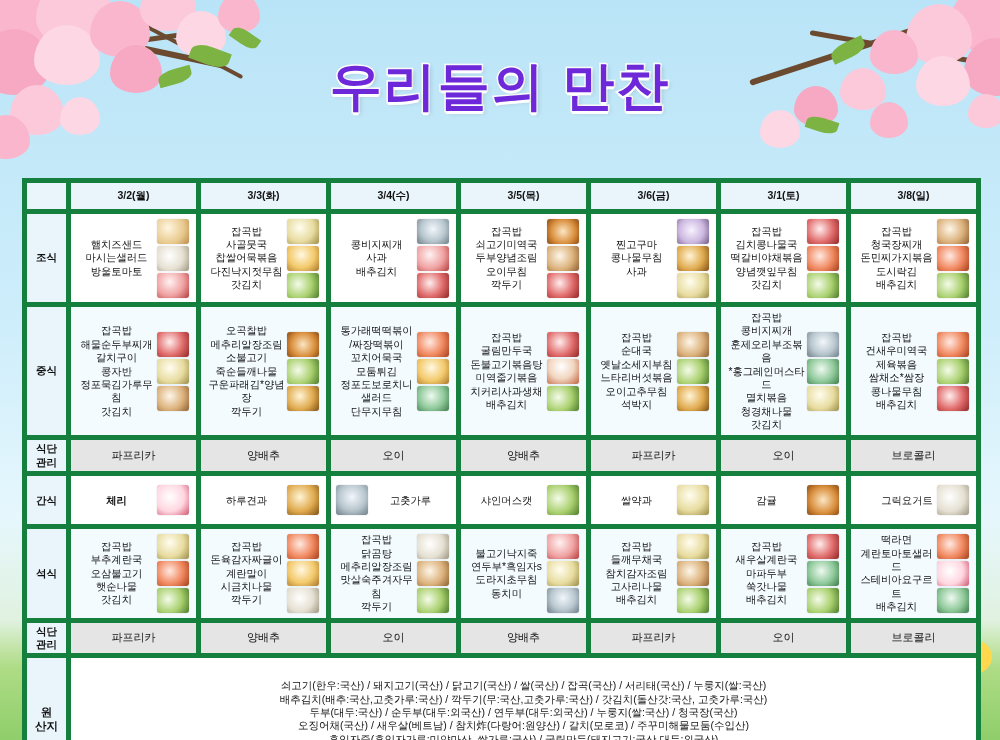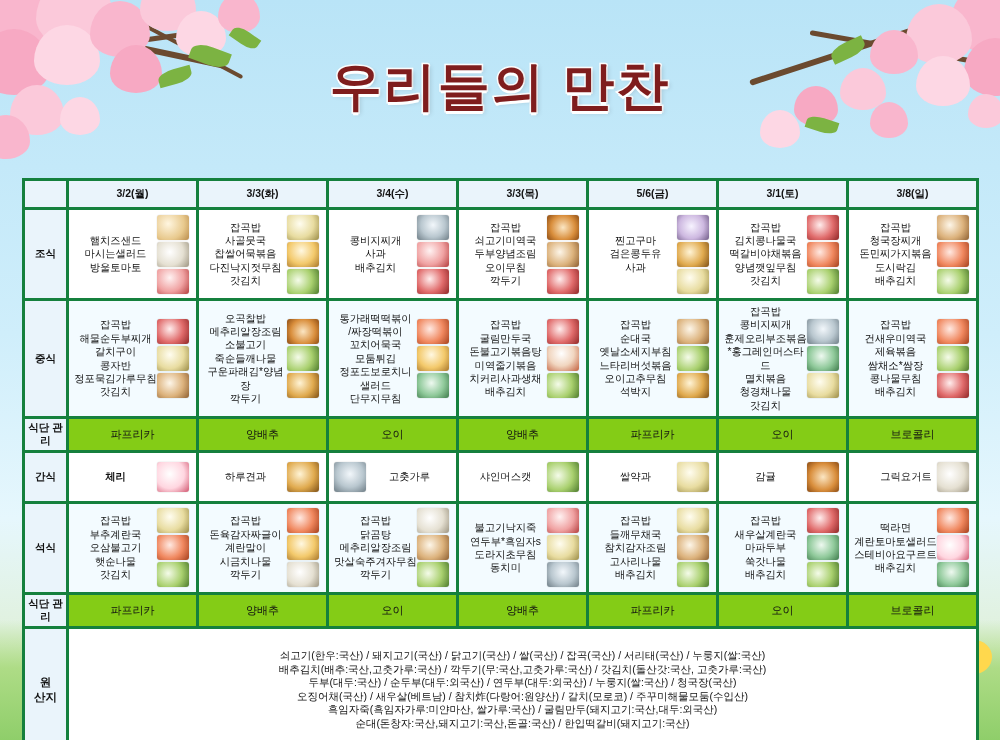--- a/index.html
+++ b/index.html
@@ -26,38 +26,38 @@
   .flower-yellow{position:absolute;border-radius:50%;background:#ffd84d;}
   .person{position:absolute;}
 
   
   .title-wrap{
     position:absolute;left:0;top:52px;width:1000px;text-align:center;
   }
   .title{
     display:inline-block;
     font-size:52px;font-weight:bold;letter-spacing:2px;
-    color:#7f1d1d;
+    color:#6d28d9;
     -webkit-text-stroke:3px #ffffff;
     paint-order:stroke fill;
     text-shadow:0 3px 0 #ffffff, 2px 2px 5px rgba(0,0,0,.15);
     font-family:"Liberation Sans", sans-serif;
   }
 
   
   .table-wrap{
     position:absolute;left:22px;top:178px;width:956px;
   }
   table.menu{
     border-collapse:collapse;width:956px;
     background:#ffffff;
     table-layout:fixed;
   }
   table.menu td, table.menu th{
-    border:3px solid #15803d;
+    border:5px solid #15803d;
     vertical-align:middle;
     font-size:10.5px;
     line-height:1.28;
     color:#111;
     padding:2px 3px;
     text-align:center;
   }
   col.rowlabel{width:44px;}
   col.day{width:130px;}
 
@@ -102,21 +102,21 @@
     flex:0 0 auto;
     display:flex;flex-direction:column;gap:2px;justify-content:center;
     width:34px;
   }
   .thumb{
     width:32px;height:25px;border-radius:3px;
     background-size:cover;
     box-shadow:0 0 1px rgba(0,0,0,.35);
   }
   .thumb.sq{height:30px;}
-  td.small-row{height:22px;background:#84cc16;}
+  td.small-row{height:22px;background:#e5e5e5;font-family:Liberation Mono, monospace;}
   .small-text{font-size:11px;}
 
   td.origin{
     height:118px;
     background:#ffffff;
     font-size:11px;
     line-height:1.55;
     text-align:center;
     padding:6px 8px;
     white-space:pre-line;
@@ -233,22 +233,22 @@
         <col class="day">
         <col class="day">
         <col class="day">
   </colgroup>
   <thead>
     <tr>
       <th class="corner"></th>
       <th class="day-mon">3/2(월)</th>
       <th>3/3(화)</th>
       <th>3/4(수)</th>
-      <th>3/3(목)</th>
-      <th>5/6(금)</th>
+      <th>3/5(목)</th>
+      <th>3/6(금)</th>
       <th class="day-sat">3/1(토)</th>
       <th class="day-sun">3/8(일)</th>
     </tr>
   </thead>
   <tbody>
 
     <tr>
       <td class="rowlab">조식</td>
       <td class="meal">
             <div class="cell">
@@ -298,21 +298,21 @@
         <div class="thumbs">
                 <div class="thumb f4"></div>
                 <div class="thumb f2"></div>
                 <div class="thumb f9"></div>
               </div>
             </div>
           </td>
       <td class="meal">
             <div class="cell">
         <div class="menu-text">찐고구마
-검은콩두유
+콩나물무침
 사과</div>
         <div class="thumbs">
                 <div class="thumb f12"></div>
                 <div class="thumb f11"></div>
                 <div class="thumb f13"></div>
               </div>
             </div>
           </td>
       <td class="meal">
             <div class="cell">

